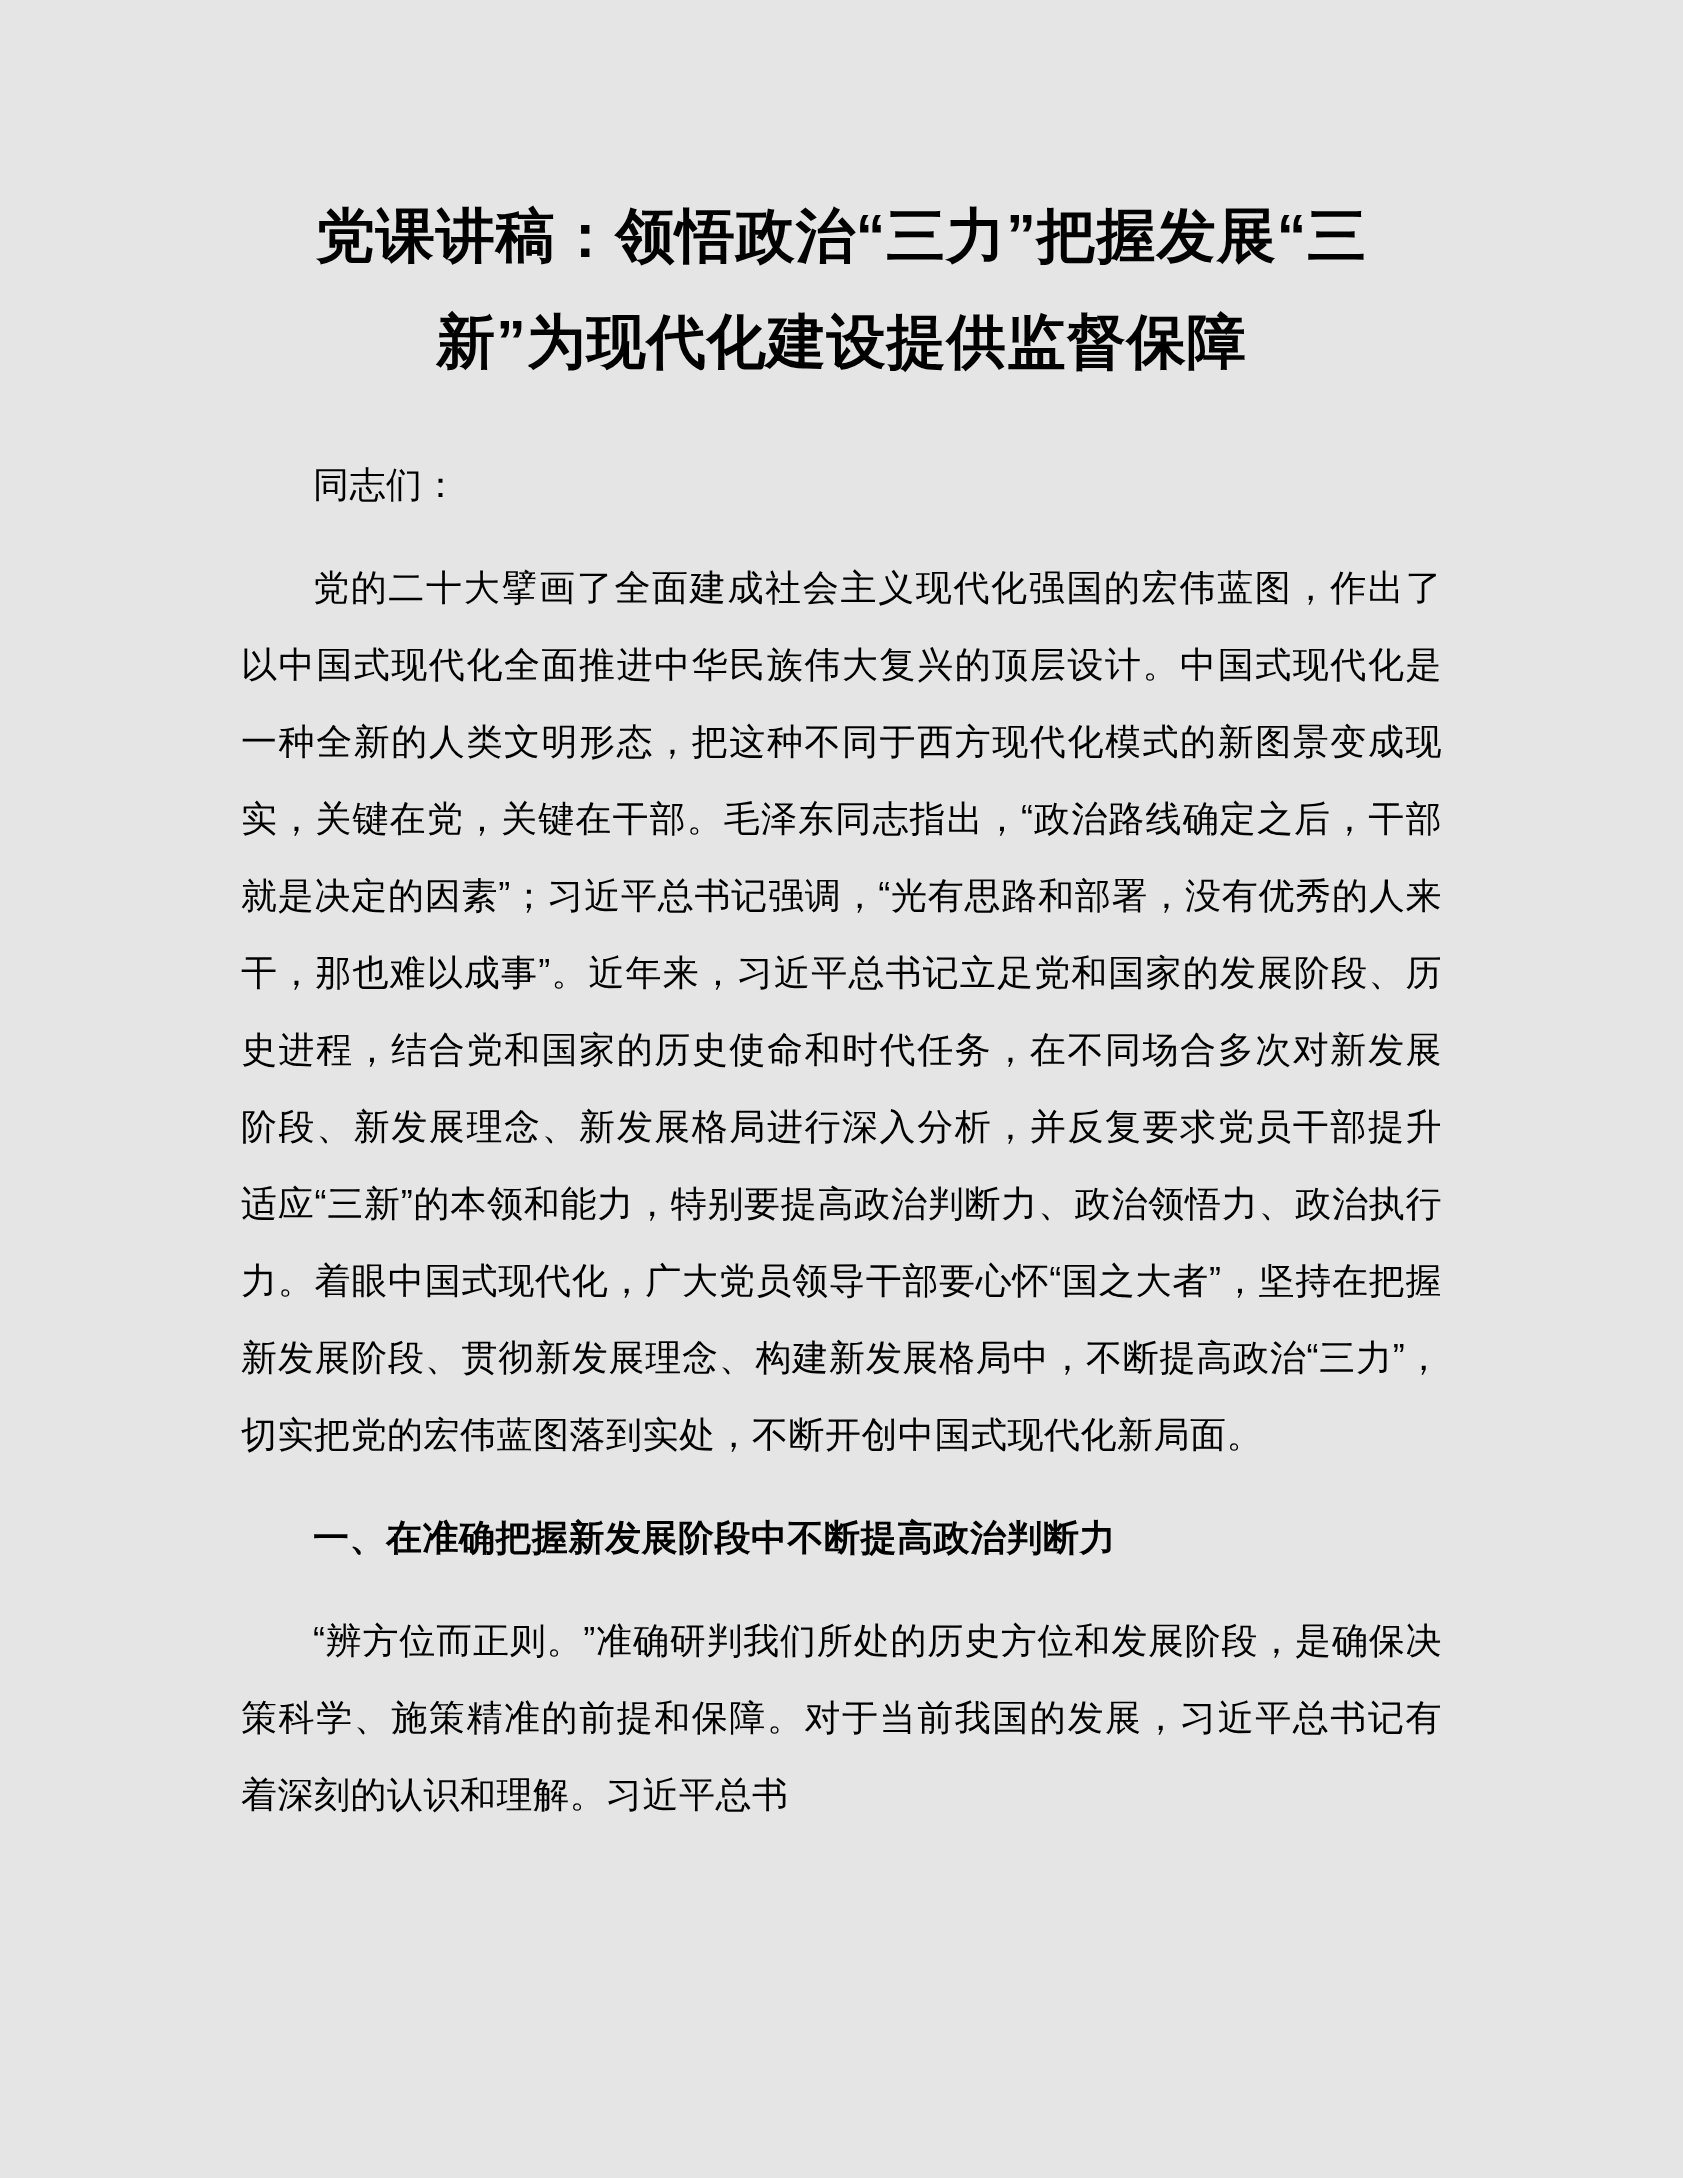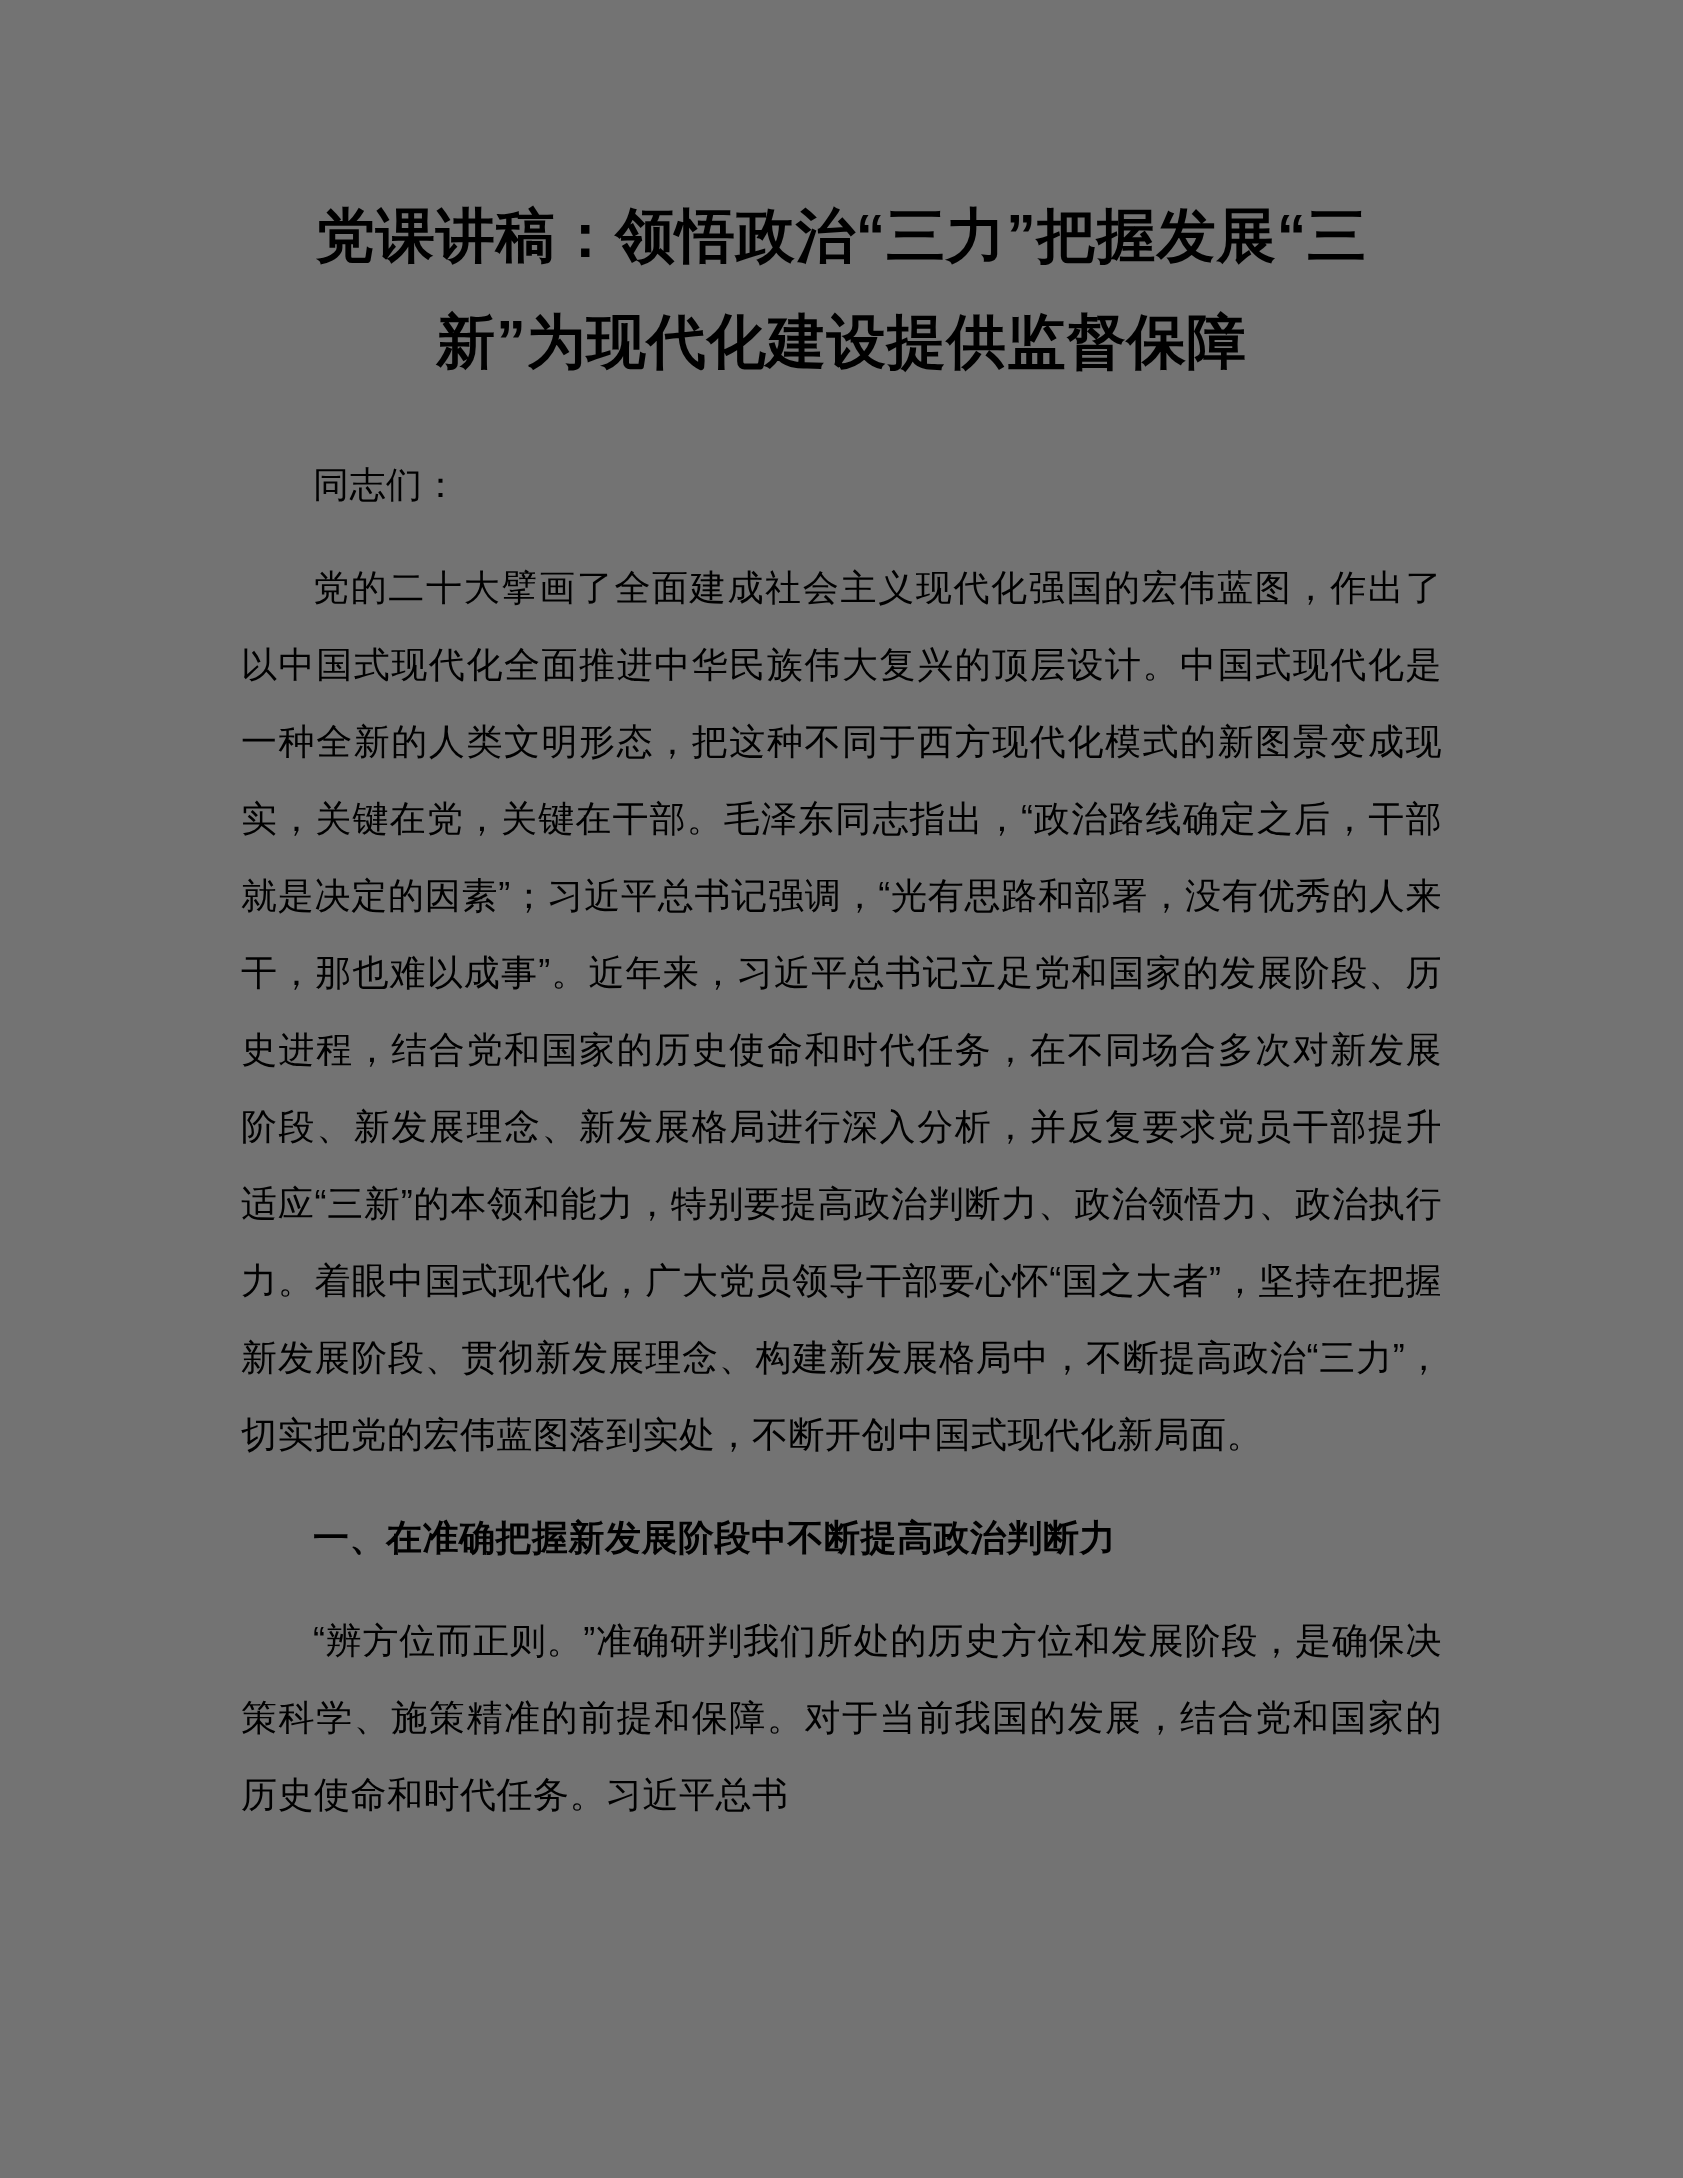--- a/index.html
+++ b/index.html
@@ -12,21 +12,21 @@
     background: #ffffff;
     color: #000000;
     font-family: "Liberation Sans", "DejaVu Sans", sans-serif;
     overflow: hidden;
   }
   .page {
     box-sizing: border-box;
     width: 1683px;
     height: 2178px;
     padding: 183px 241px 0 241px;
-    background: #737373;
+    background: #e5e5e5;
   }
   .doc-title {
     margin: 0 0 51px 0;
     font-size: 59px;
     font-weight: 700;
     line-height: 1.8;
     text-align: center;
     letter-spacing: 1px;
     word-break: break-all;
   }
@@ -49,15 +49,15 @@
 
 <div class="page">
   <h1 class="doc-title">党课讲稿：领悟政治“三力”把握发展“三新”为现代化建设提供监督保障</h1>
 
   <p class="para">同志们：</p>
 
   <p class="para">党的二十大擘画了全面建成社会主义现代化强国的宏伟蓝图，作出了以中国式现代化全面推进中华民族伟大复兴的顶层设计。中国式现代化是一种全新的人类文明形态，把这种不同于西方现代化模式的新图景变成现实，关键在党，关键在干部。毛泽东同志指出，“政治路线确定之后，干部就是决定的因素”；习近平总书记强调，“光有思路和部署，没有优秀的人来干，那也难以成事”。近年来，习近平总书记立足党和国家的发展阶段、历史进程，结合党和国家的历史使命和时代任务，在不同场合多次对新发展阶段、新发展理念、新发展格局进行深入分析，并反复要求党员干部提升适应“三新”的本领和能力，特别要提高政治判断力、政治领悟力、政治执行力。着眼中国式现代化，广大党员领导干部要心怀“国之大者”，坚持在把握新发展阶段、贯彻新发展理念、构建新发展格局中，不断提高政治“三力”，切实把党的宏伟蓝图落到实处，不断开创中国式现代化新局面。</p>
 
   <p class="para section-heading">一、在准确把握新发展阶段中不断提高政治判断力</p>
 
-  <p class="para">“辨方位而正则。”准确研判我们所处的历史方位和发展阶段，是确保决策科学、施策精准的前提和保障。对于当前我国的发展，结合党和国家的历史使命和时代任务。习近平总书</p>
+  <p class="para">“辨方位而正则。”准确研判我们所处的历史方位和发展阶段，是确保决策科学、施策精准的前提和保障。对于当前我国的发展，习近平总书记有着深刻的认识和理解。习近平总书</p>
 </div>
 
 
 </body></html>

